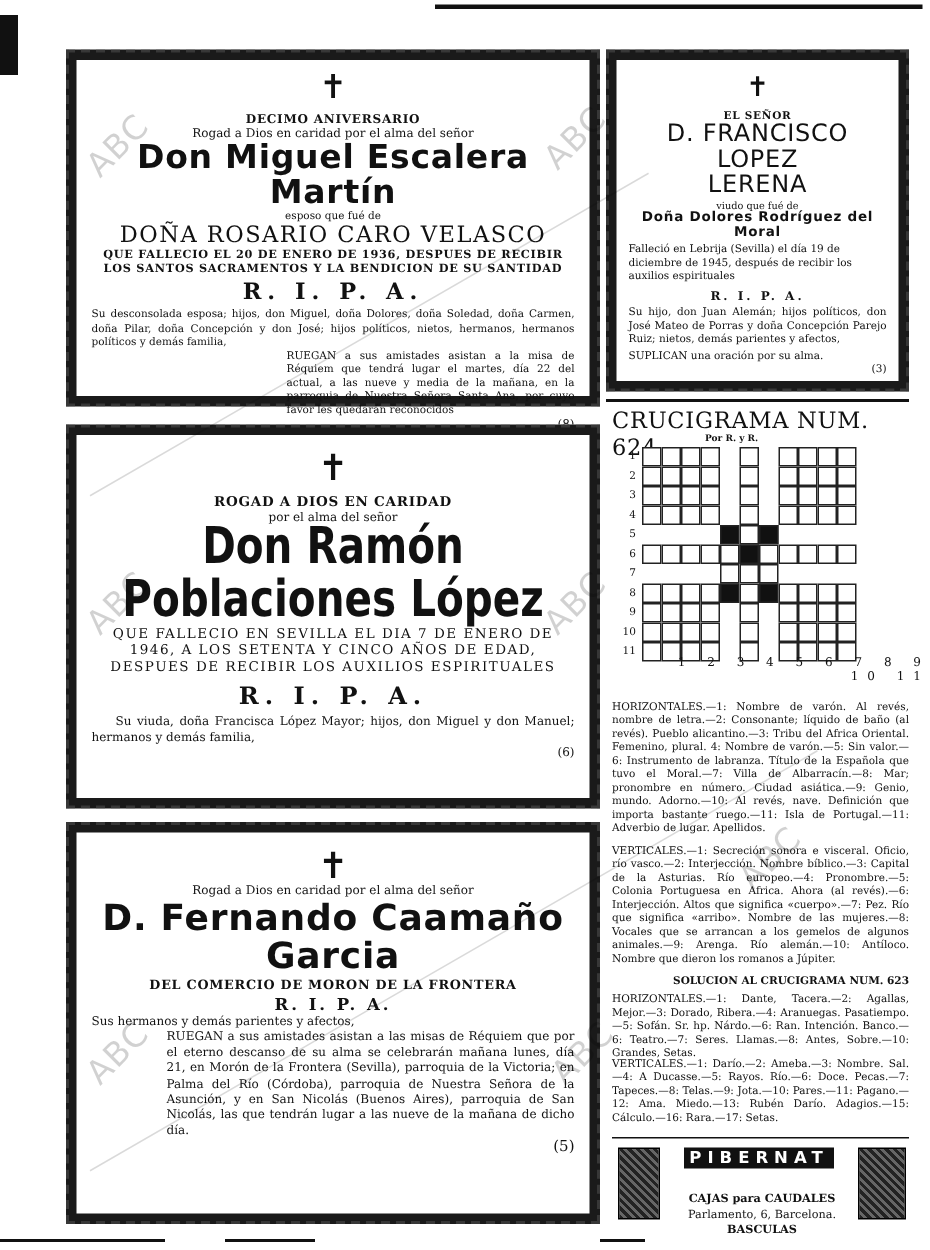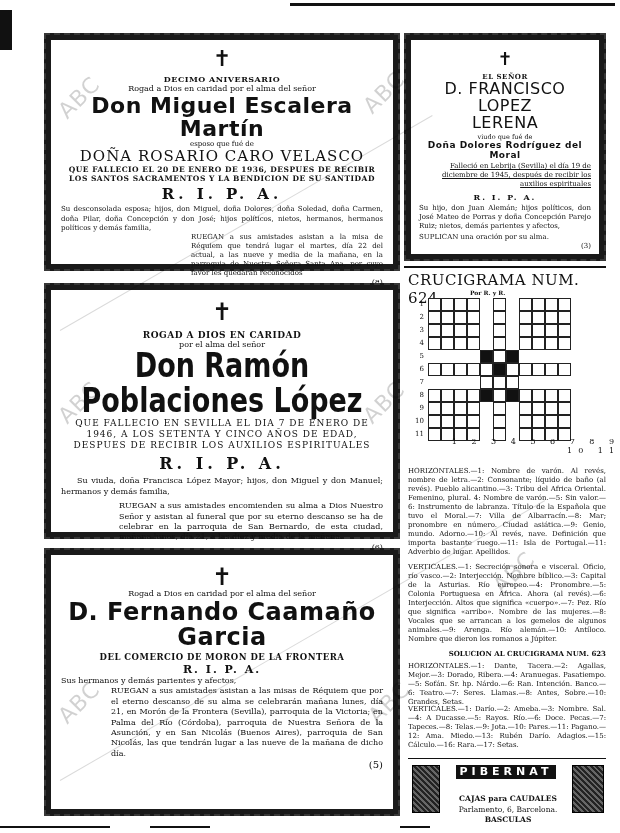--- a/index.html
+++ b/index.html
@@ -79,21 +79,20 @@
 
 <div class="box" id="box2">
   <div class="inner">
     <span class="cross" style="font-size:24px;line-height:24px;margin-top:6px;">✝</span>
     <div class="caps-sm" style="font-size:9px;margin-top:6px;">ROGAD A DIOS EN CARIDAD</div>
     <div class="ital-sm">por el alma del señor</div>
     <div class="name-xl" style="font-size:27px;letter-spacing:0;transform:scaleY(1.25);margin:6px 0 6px;">Don Ramón Poblaciones López</div>
     <div class="caps-line" style="font-size:9px;font-weight:normal;letter-spacing:1px;">QUE FALLECIO EN SEVILLA EL DIA 7 DE ENERO DE 1946, A LOS SETENTA Y CINCO AÑOS DE EDAD, DESPUES DE RECIBIR LOS AUXILIOS ESPIRITUALES</div>
     <div class="ripa" style="font-size:16px;margin:3px 0;">R. I. P. A.</div>
     <div class="body-txt" style="font-size:8px;text-indent:16px;">Su viuda, doña Francisca López Mayor; hijos, don Miguel y don Manuel; hermanos y demás familia,</div>
-    <div class="body-txt" style="font-size:8px;padding-left:58px;margin-top:4px;">RUEGAN a sus amistades encomienden su alma a Dios Nuestro Señor y asistan al funeral que por su eterno descanso se ha de celebrar en la parroquia de San Bernardo, de esta ciudad, mañana lunes, día 21, a las diez y media de la mañana.</div>
     <div class="num">(6)</div>
   </div>
 </div>
 
 <div class="box" id="box3">
   <div class="inner">
     <span class="cross" style="font-size:24px;line-height:24px;margin-top:6px;">✝</span>
     <div class="ital-sm">Rogad a Dios en caridad por el alma del señor</div>
     <div class="name-xl" style="font-size:24px;margin:2px 0;">D. Fernando Caamaño Garcia</div>
     <div class="caps-line" style="font-size:8.5px;">DEL COMERCIO DE MORON DE LA FRONTERA</div>
@@ -105,21 +104,21 @@
 </div>
 
 <div class="box" id="box4">
   <div class="inner" style="padding:4px 8px;">
     <span class="cross" style="font-size:18px;line-height:18px;margin-top:6px;">✝</span>
     <div class="caps-sm" style="font-size:7px;margin-top:4px;">EL SEÑOR</div>
     <div class="name-xl" style="font-size:16px;font-weight:normal;">D. FRANCISCO LOPEZ</div>
     <div class="name-xl" style="font-size:16px;font-weight:normal;">LERENA</div>
     <div class="ital-sm" style="font-size:6.5px;margin-top:2px;">viudo que fué de</div>
     <div class="name-xl" style="font-size:9px;">Doña Dolores Rodríguez del Moral</div>
-    <div class="body-txt" style="font-size:7px;text-align:right;margin-top:2px;text-decoration:underline;">Falleció en Lebrija (Sevilla) el día 19 de diciembre de 1945, después de recibir los auxilios espirituales</div>
+    <div class="body-txt" style="font-size:7px;text-align:left;margin-top:2px;">Falleció en Lebrija (Sevilla) el día 19 de diciembre de 1945, después de recibir los auxilios espirituales</div>
     <div class="ripa" style="font-size:8px;letter-spacing:2px;margin:2px 0;">R. I. P. A.</div>
     <div class="body-txt" style="font-size:7px;">Su hijo, don Juan Alemán; hijos políticos, don José Mateo de Porras y doña Concepción Parejo Ruiz; nietos, demás parientes y afectos,</div>
     <div class="body-txt" style="font-size:7px;margin-top:2px;">SUPLICAN una oración por su alma.</div>
     <div class="num" style="font-size:7px;">(3)</div>
   </div>
 </div>
 
 <div class="divider-h" style="top:266px;width:202px;"></div>
 
 <div id="cw-title">CRUCIGRAMA NUM. 624</div>

